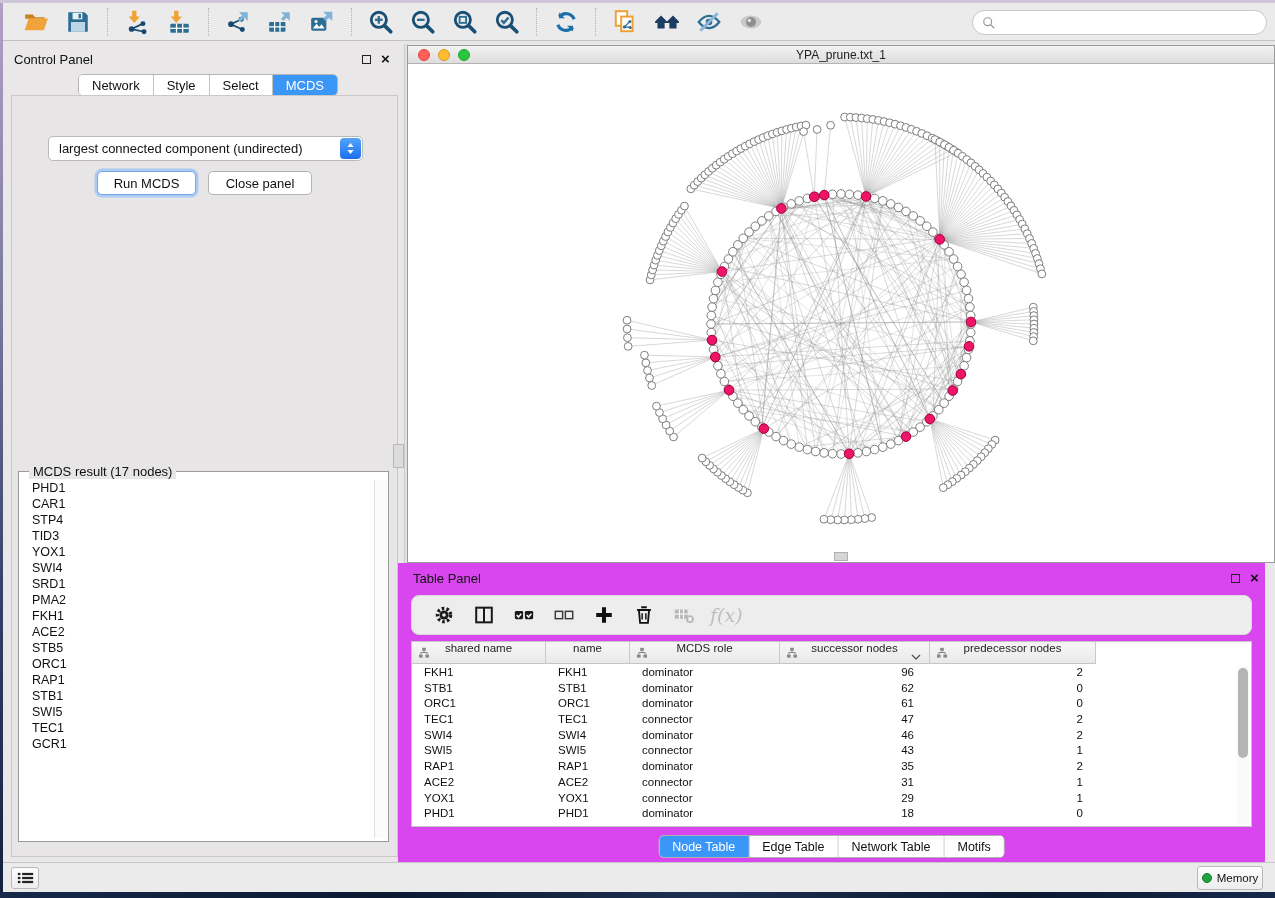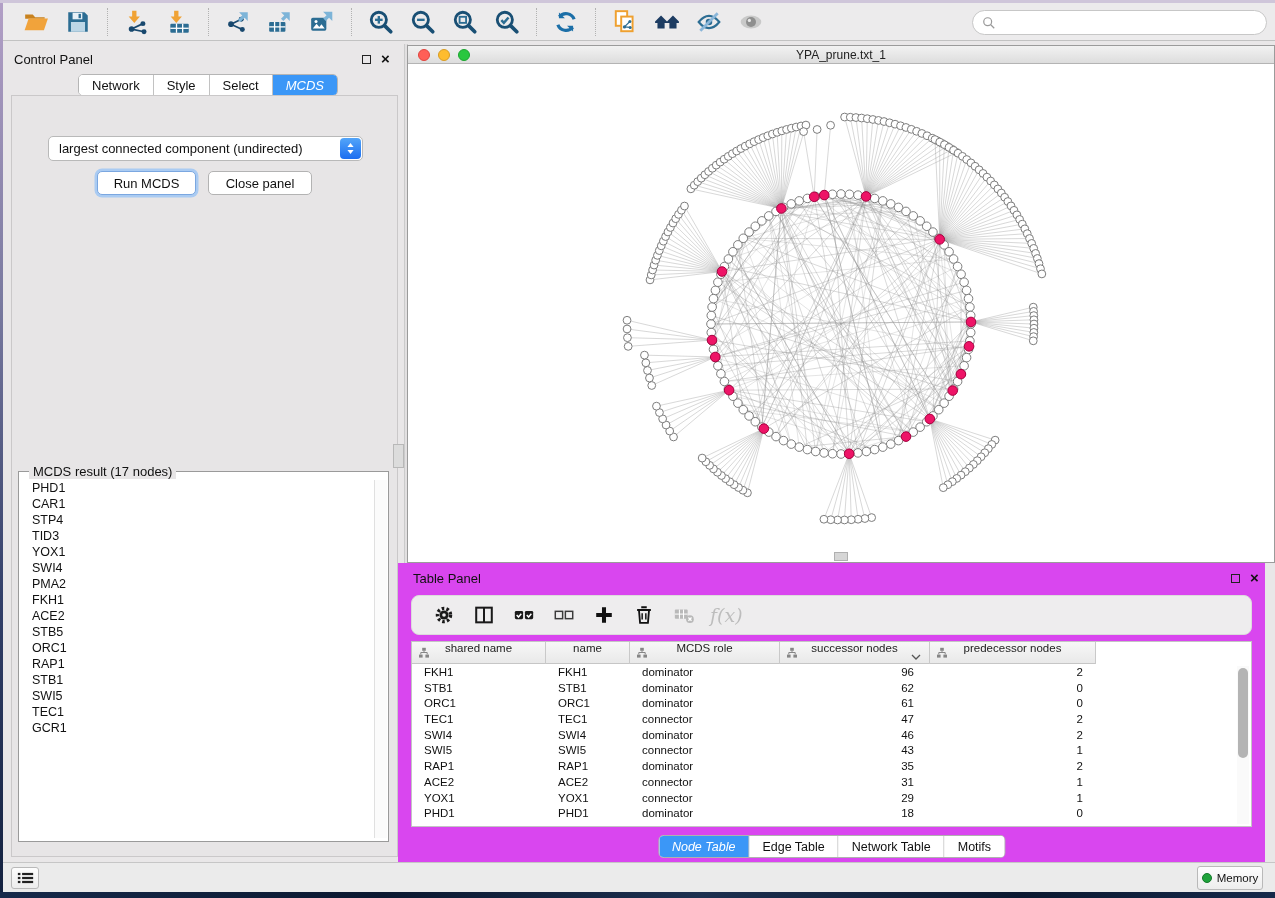--- a/index.html
+++ b/index.html
@@ -32,21 +32,21 @@
   .panel-title { position:absolute; left:11px; top:5px; font-size:13px; color:#111; }
   .float-ico { position:absolute; width:9px; height:9px; border:1.4px solid #222; top:8px; }
   .close-ico { position:absolute; top:3px; font-size:15px; font-weight:bold; color:#111; line-height:18px; }
   .cp-float { left:359px; } .cp-close { left:378px; }
 
   .cp-tabs { position:absolute; left:75px; top:71px; height:22px; display:flex;
              border:1px solid #b5b5b5; border-radius:5px; overflow:hidden; background:#fff; }
   .cp-tab, .bt-tab { font-size:13px; color:#111; padding:0 13px; display:flex; align-items:center;
              border-right:1px solid #c2c2c2; background:#fff; height:100%; }
   .cp-tab:last-child, .bt-tab:last-child { border-right:none; }
-  .tab-active { background:#3b97f7 !important; color:#fff !important;font-style:italic; }
+  .tab-active { background:#3b97f7 !important; color:#fff !important; }
 
   .cp-content { position:absolute; left:8px; top:92px; width:387px; height:762px;
                 background:#e7e5e6; border:1px solid #cac8c9; }
   .opt-label { position:absolute; left:0; top:21px; width:100%; text-align:center; font-size:13px; color:#111; }
   .criterion { position:absolute; left:36px; top:40px; width:315px; height:25px; background:#fff;
                border:1px solid #b9b9b9; border-radius:5px; font-size:13px; color:#111;
                display:flex; align-items:center; padding-left:10px; }
   .stepper { position:absolute; right:1px; top:1px; width:21px; height:21px; border-radius:4px;
              background:linear-gradient(#53a5f9,#1c6ef0); display:flex; align-items:center; justify-content:center; }
   .stepper svg { width:9px; height:13px; }
@@ -319,20 +319,21 @@
       <div class="btn closep-btn">Close panel</div>
       <div class="result-box">
         <span class="result-legend">MCDS result (17 nodes)</span>
         <div class="result-list">
             <div class="result-item">PHD1</div>
             <div class="result-item">CAR1</div>
             <div class="result-item">STP4</div>
             <div class="result-item">TID3</div>
             <div class="result-item">YOX1</div>
             <div class="result-item">SWI4</div>
+            <div class="result-item">SRD1</div>
             <div class="result-item">PMA2</div>
             <div class="result-item">FKH1</div>
             <div class="result-item">ACE2</div>
             <div class="result-item">STB5</div>
             <div class="result-item">ORC1</div>
             <div class="result-item">RAP1</div>
             <div class="result-item">STB1</div>
             <div class="result-item">SWI5</div>
             <div class="result-item">TEC1</div>
             <div class="result-item">GCR1</div>

